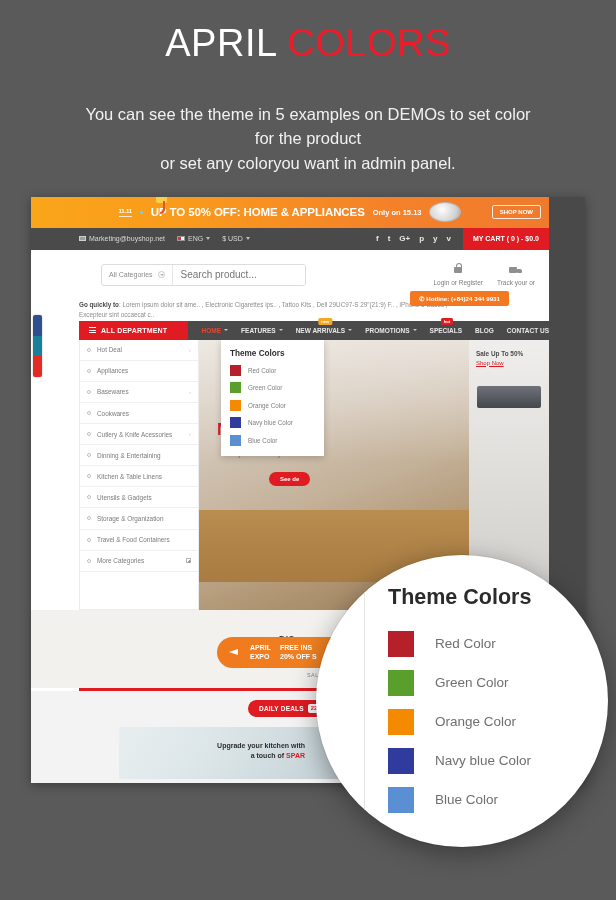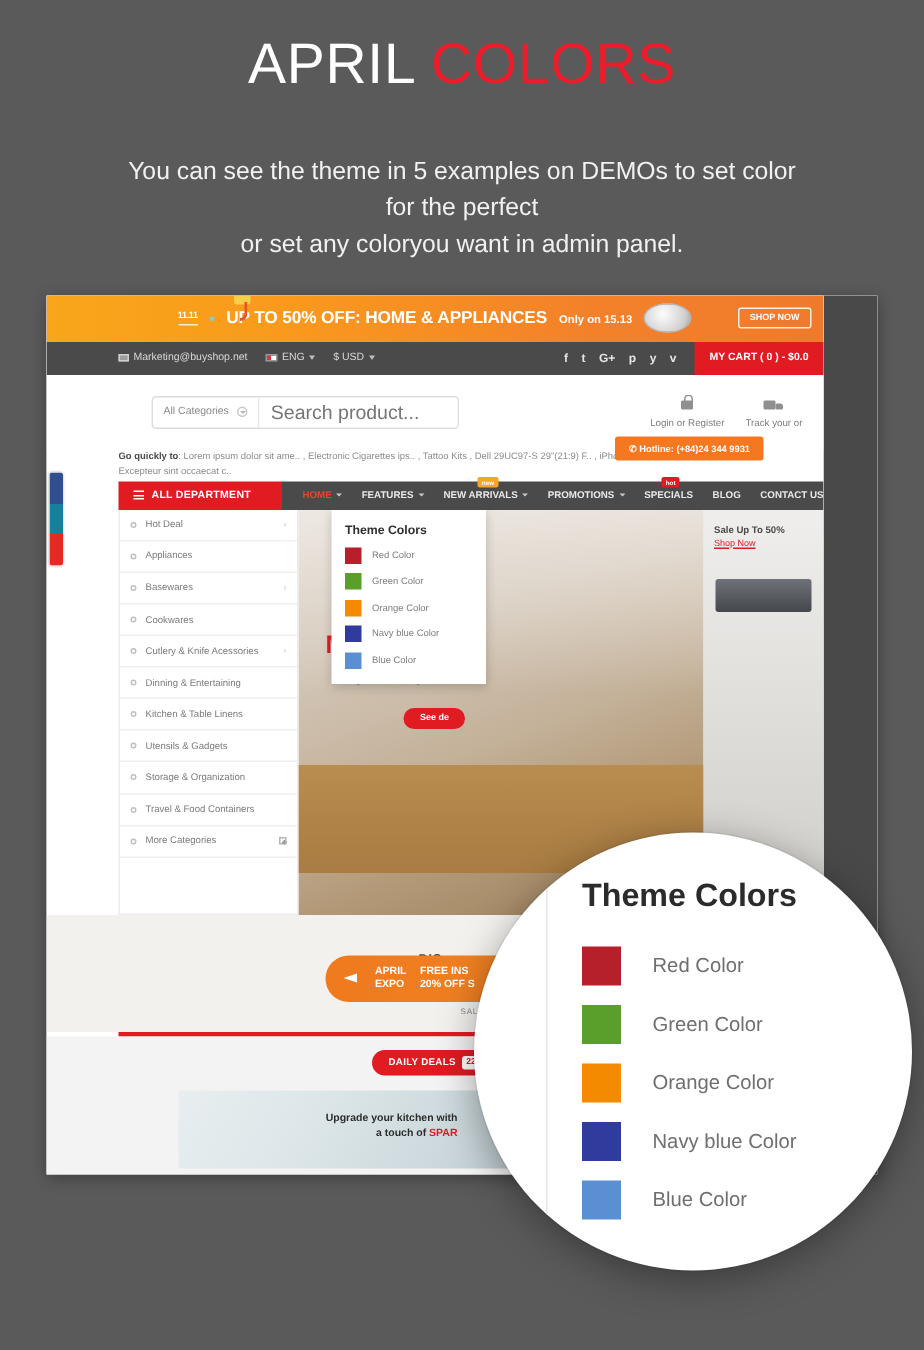--- a/index.html
+++ b/index.html
@@ -75,21 +75,21 @@
   .header { height: 50px; display:flex; align-items:center; padding: 0 10px 0 48px; background:#fff; }
   .logo { display:flex; align-items:center; gap:3px; }
   .logo .shopicon { width:16px;height:14px;background:#e01b22;border-radius:2px; position:relative; }
   .logo .shopicon:before{content:"";position:absolute;left:2px;top:3px;right:2px;bottom:2px;background:repeating-linear-gradient(90deg,#fff 0 1.5px,#e01b22 1.5px 3px);}
   .logo .t1 { font-size: 21px; font-weight: 700; color:#e01b22; letter-spacing:-.8px; }
   .logo .t2 { font-size: 21px; font-weight: 700; color:#2b2b2b; letter-spacing:-.8px; }
   .search { margin-left: 22px; display:flex; height: 22px; border:1px solid #dcdcdc; border-radius:3px; overflow:hidden; width: 205px; background:#fff;}
   .search .cats { display:flex;align-items:center;gap:5px; padding: 0 7px; font-size:7px; color:#8a8a8a; border-right:1px solid #e6e6e6; white-space:nowrap;}
   .search .cats .rc { width:7px;height:7px;border:1px solid #c9c9c9;border-radius:50%; position:relative;}
   .search .cats .rc:after{content:"";position:absolute;left:1.5px;top:2px;border-left:2px solid transparent;border-right:2px solid transparent;border-top:2.5px solid #b5b5b5;}
-  .search input { border:none; outline:none; flex:1; font-size:13px; color:#9a9a9a; padding-left:8px; font-family:inherit;}
+  .search input { border:none; outline:none; flex:1; font-size:10px; color:#9a9a9a; padding-left:8px; font-family:inherit;}
   .search .go { width: 30px; background:#e01b22; display:flex;align-items:center;justify-content:center; }
   .search .go .mag { width:5px;height:5px;border:1.2px solid #fff;border-radius:50%;position:relative;}
   .search .go .mag:after{content:"";position:absolute;right:-3px;bottom:-2px;width:3px;height:1.2px;background:#fff;transform:rotate(45deg);}
   .head-right { margin-left:auto; display:flex; align-items:flex-start; gap: 14px; padding-right: 4px;}
   .hr-item { text-align:center; color:#7d7d7d; font-size:6.5px; white-space:nowrap;}
   .hr-item .ic { height:13px; display:flex;align-items:center;justify-content:center; margin-bottom:2px;}
   .lock { width:8px;height:6px;background:#8f8f8f;border-radius:1px;position:relative;}
   .lock:before{content:"";position:absolute;left:1.8px;top:-4px;width:4.4px;height:4px;border:1.3px solid #8f8f8f;border-bottom:none;border-radius:3px 3px 0 0;}
   .truck { width:13px;height:8px;position:relative;}
   .truck:before{content:"";position:absolute;left:0;top:1px;width:8px;height:6px;background:#8f8f8f;border-radius:1px;}
@@ -205,21 +205,21 @@
 </style>
 </head>
 <body>
 
 <div class="promo-head">
   <div class="promo-title">
     <span>APRIL </span><span class="accent">COLORS</span>
   </div>
   <div class="promo-sub">
     <span>You can see the theme in 5 examples on DEMOs to set color</span><br>
-    <span>for the perfect</span><br>
+    <span>for the product</span><br>
     <span>or set any coloryou want in admin panel.</span>
   </div>
 </div>
 
 <div class="shot-wrap">
   <div class="shot">
     <div class="shot-gutter-r"></div>
 
     <div class="site">
 

